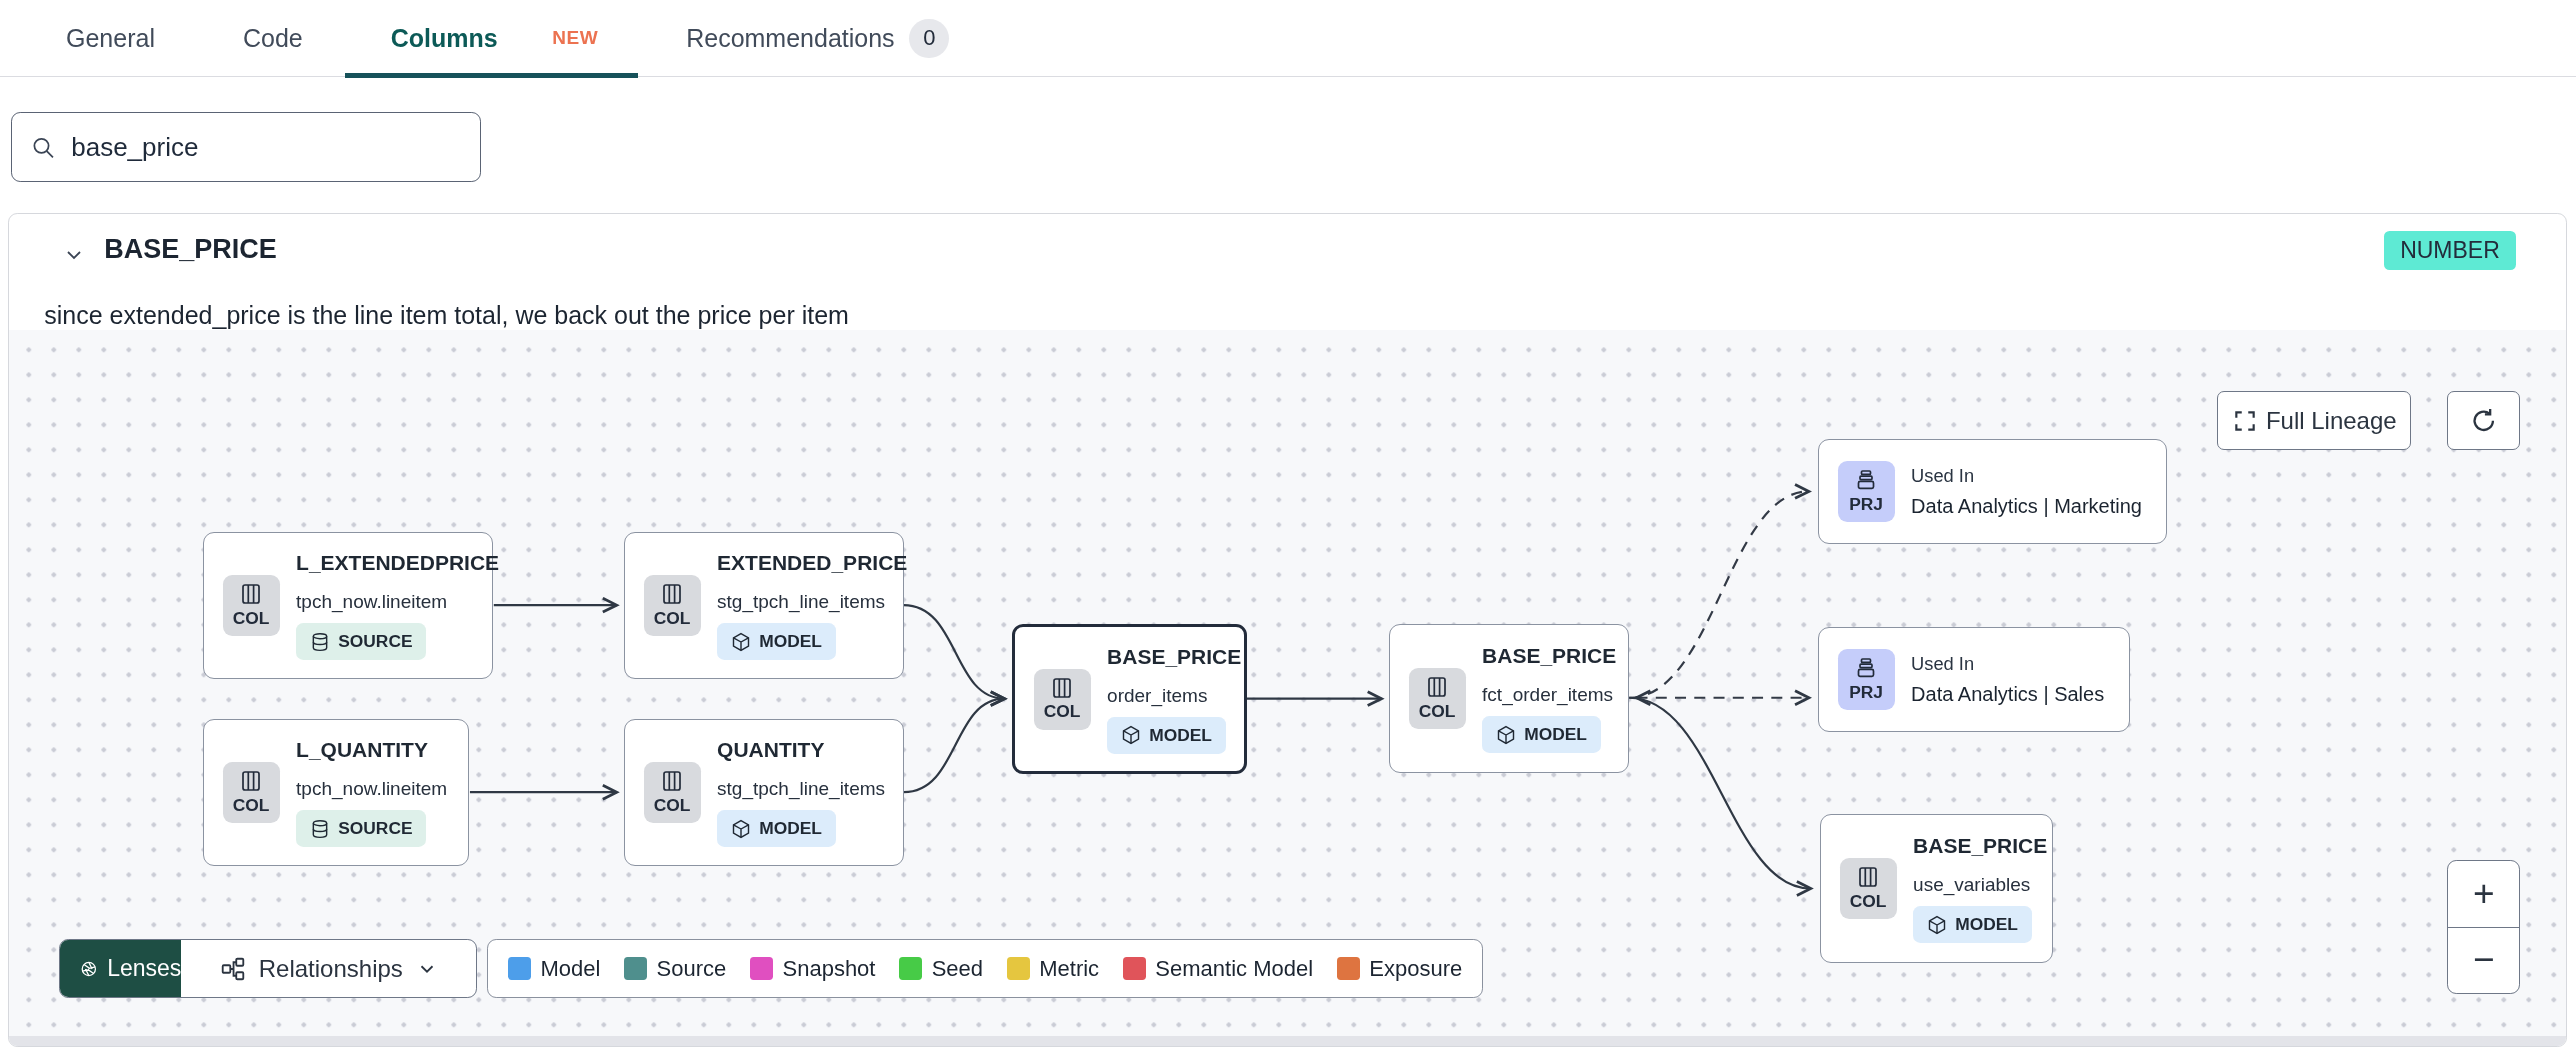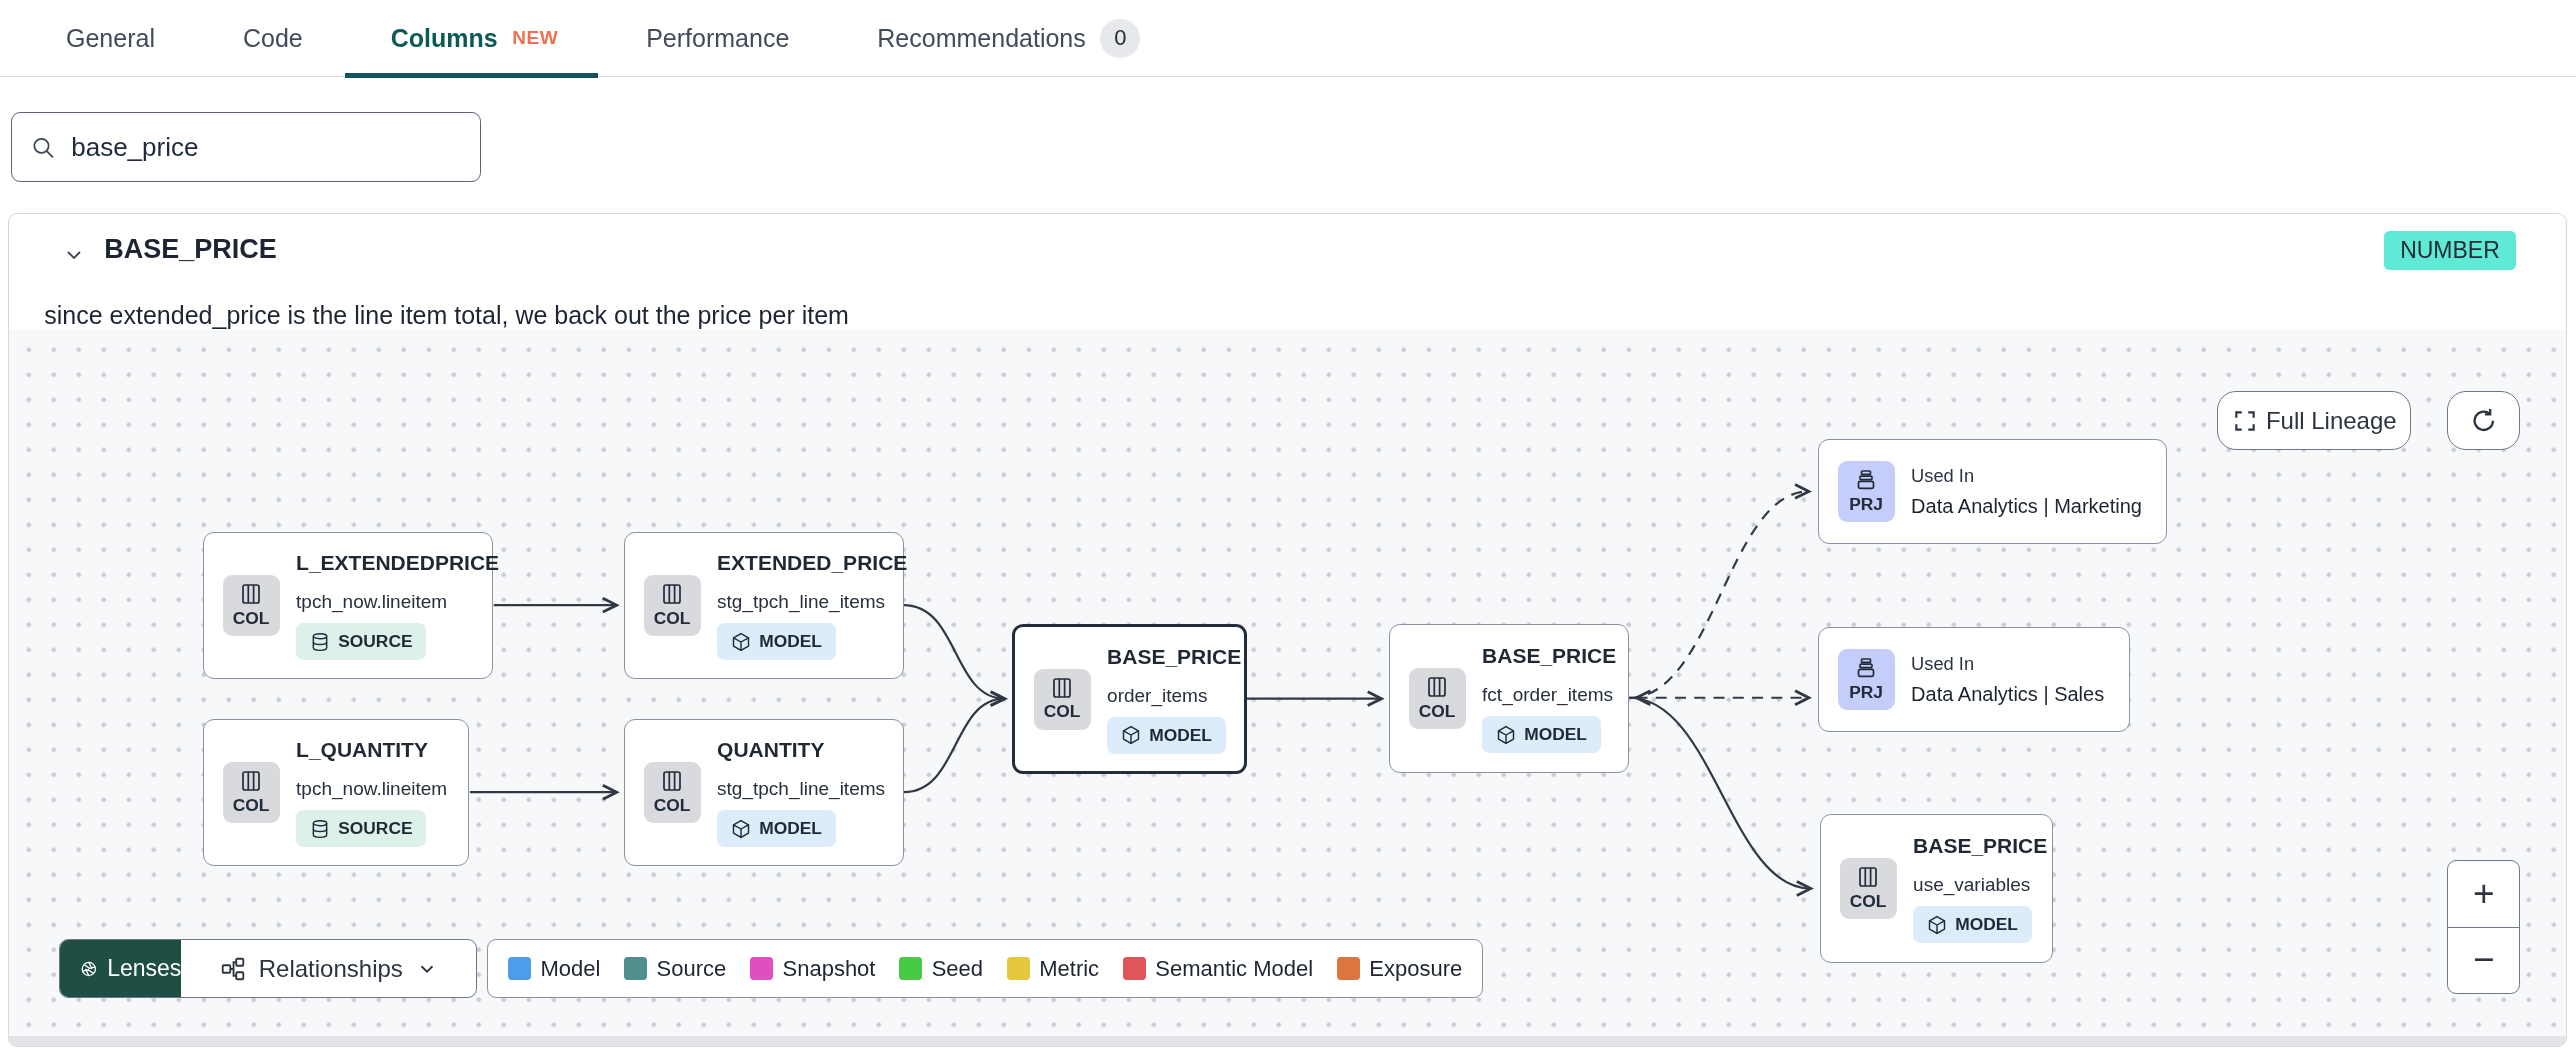--- a/index.html
+++ b/index.html
@@ -7,21 +7,21 @@
     font-family:"Liberation Sans", sans-serif; color:#222b3a; overflow:hidden; }
 
   
   .tabbar { position:absolute; left:0; top:0; width:2576px; height:77px;
     border-bottom:1.8px solid #dbdce1; display:flex; align-items:center; padding-left:66px; gap:88px; }
   .tab { position:relative; height:77px; display:flex; align-items:center; gap:14.7px;
     font-size:25px; color:#414b5a; cursor:pointer; white-space:nowrap; }
   .tab.active { color:#0c5a57; font-weight:700; }
   .tab.active::after { content:""; position:absolute; left:-46px; right:-40px; bottom:-1.8px;
     height:5.5px; background:#16525a; }
-  .tab-new { font-size:19px; font-weight:700; color:#ec7250; letter-spacing:0.5px; }
+  .tab-new { font-size:19px; font-weight:700; color:#ec7250; letter-spacing:0.5px;margin-left:40px; }
   .tab-count { min-width:40px; height:39px; padding:0 11px; border-radius:20px; background:#e7e8ec;
     color:#222b3a; font-size:22px; display:flex; align-items:center; justify-content:center; }
 
   
   .search { position:absolute; left:11px; top:112px; width:470px; height:70px;
     border:1.8px solid #5a6374; border-radius:9.2px; background:#fff; display:flex; align-items:center;
     padding:0 18.3px; gap:14.7px; }
   .search input { border:none; outline:none; font-size:26px; color:#1f2a3a; width:100%;
     font-family:"Liberation Sans", sans-serif; background:transparent; }
 
@@ -63,21 +63,21 @@
   #n1 { left:615px;  top:202px; width:280px; height:147px; }
   #n2 { left:194px;  top:389px; width:266px; height:147px; }
   #n3 { left:615px;  top:389px; width:280px; height:147px; }
   #n4 { left:1003px; top:294px; width:235px; height:150px; }
   #n5 { left:1380px; top:294px; width:240px; height:149px; }
   #n6 { left:1809px; top:109px; width:349px; height:105px; }
   #n7 { left:1809px; top:297px; width:312px; height:105px; }
   #n8 { left:1811px; top:484px; width:233px; height:149px; }
 
   
-  .btn { background:#fff; border:1.8px solid #6e7787; border-radius:19px; display:flex;
+  .btn { background:#fff; border:1.8px solid #6e7787; border-radius:7px; display:flex;
     align-items:center; justify-content:center; gap:8px; color:#2b3440; cursor:pointer; }
   .full-lineage { position:absolute; left:2208px; top:61px; width:194px; height:59px; font-size:24px; }
   .refresh { position:absolute; left:2438px; top:61px; width:73px; height:59px; }
   .zoomctl { position:absolute; left:2438px; top:530px; width:73px; height:134px;
     border:1.8px solid #6e7787; border-radius:9.2px; background:#fff; overflow:hidden;
     display:flex; flex-direction:column; }
   .zoomctl .zbtn { flex:1; display:flex; align-items:center; justify-content:center;
     font-size:37px; color:#2b3440; cursor:pointer; }
   .zoomctl .zbtn:first-child { border-bottom:1.8px solid #6e7787; }
 
@@ -103,23 +103,20 @@
 <nav class="tabbar">
   <div class="tab">
     <span>General</span>
   </div>
   <div class="tab">
     <span>Code</span>
   </div>
   <div class="tab active">
     <span>Columns</span>
     <span class="tab-new">NEW</span>
-  </div>
-  <div class="tab">
-    <span>Performance</span>
   </div>
   <div class="tab">
     <span>Recommendations</span>
     <span class="tab-count">0</span>
   </div>
 </nav>
 
 <div class="search">
   <svg class="icon" width="29" height="29" viewBox="0 0 24 24" fill="none" stroke="#3a4454" stroke-width="1.6">
     <circle cx="10.5" cy="10.5" r="6.5"></circle>

